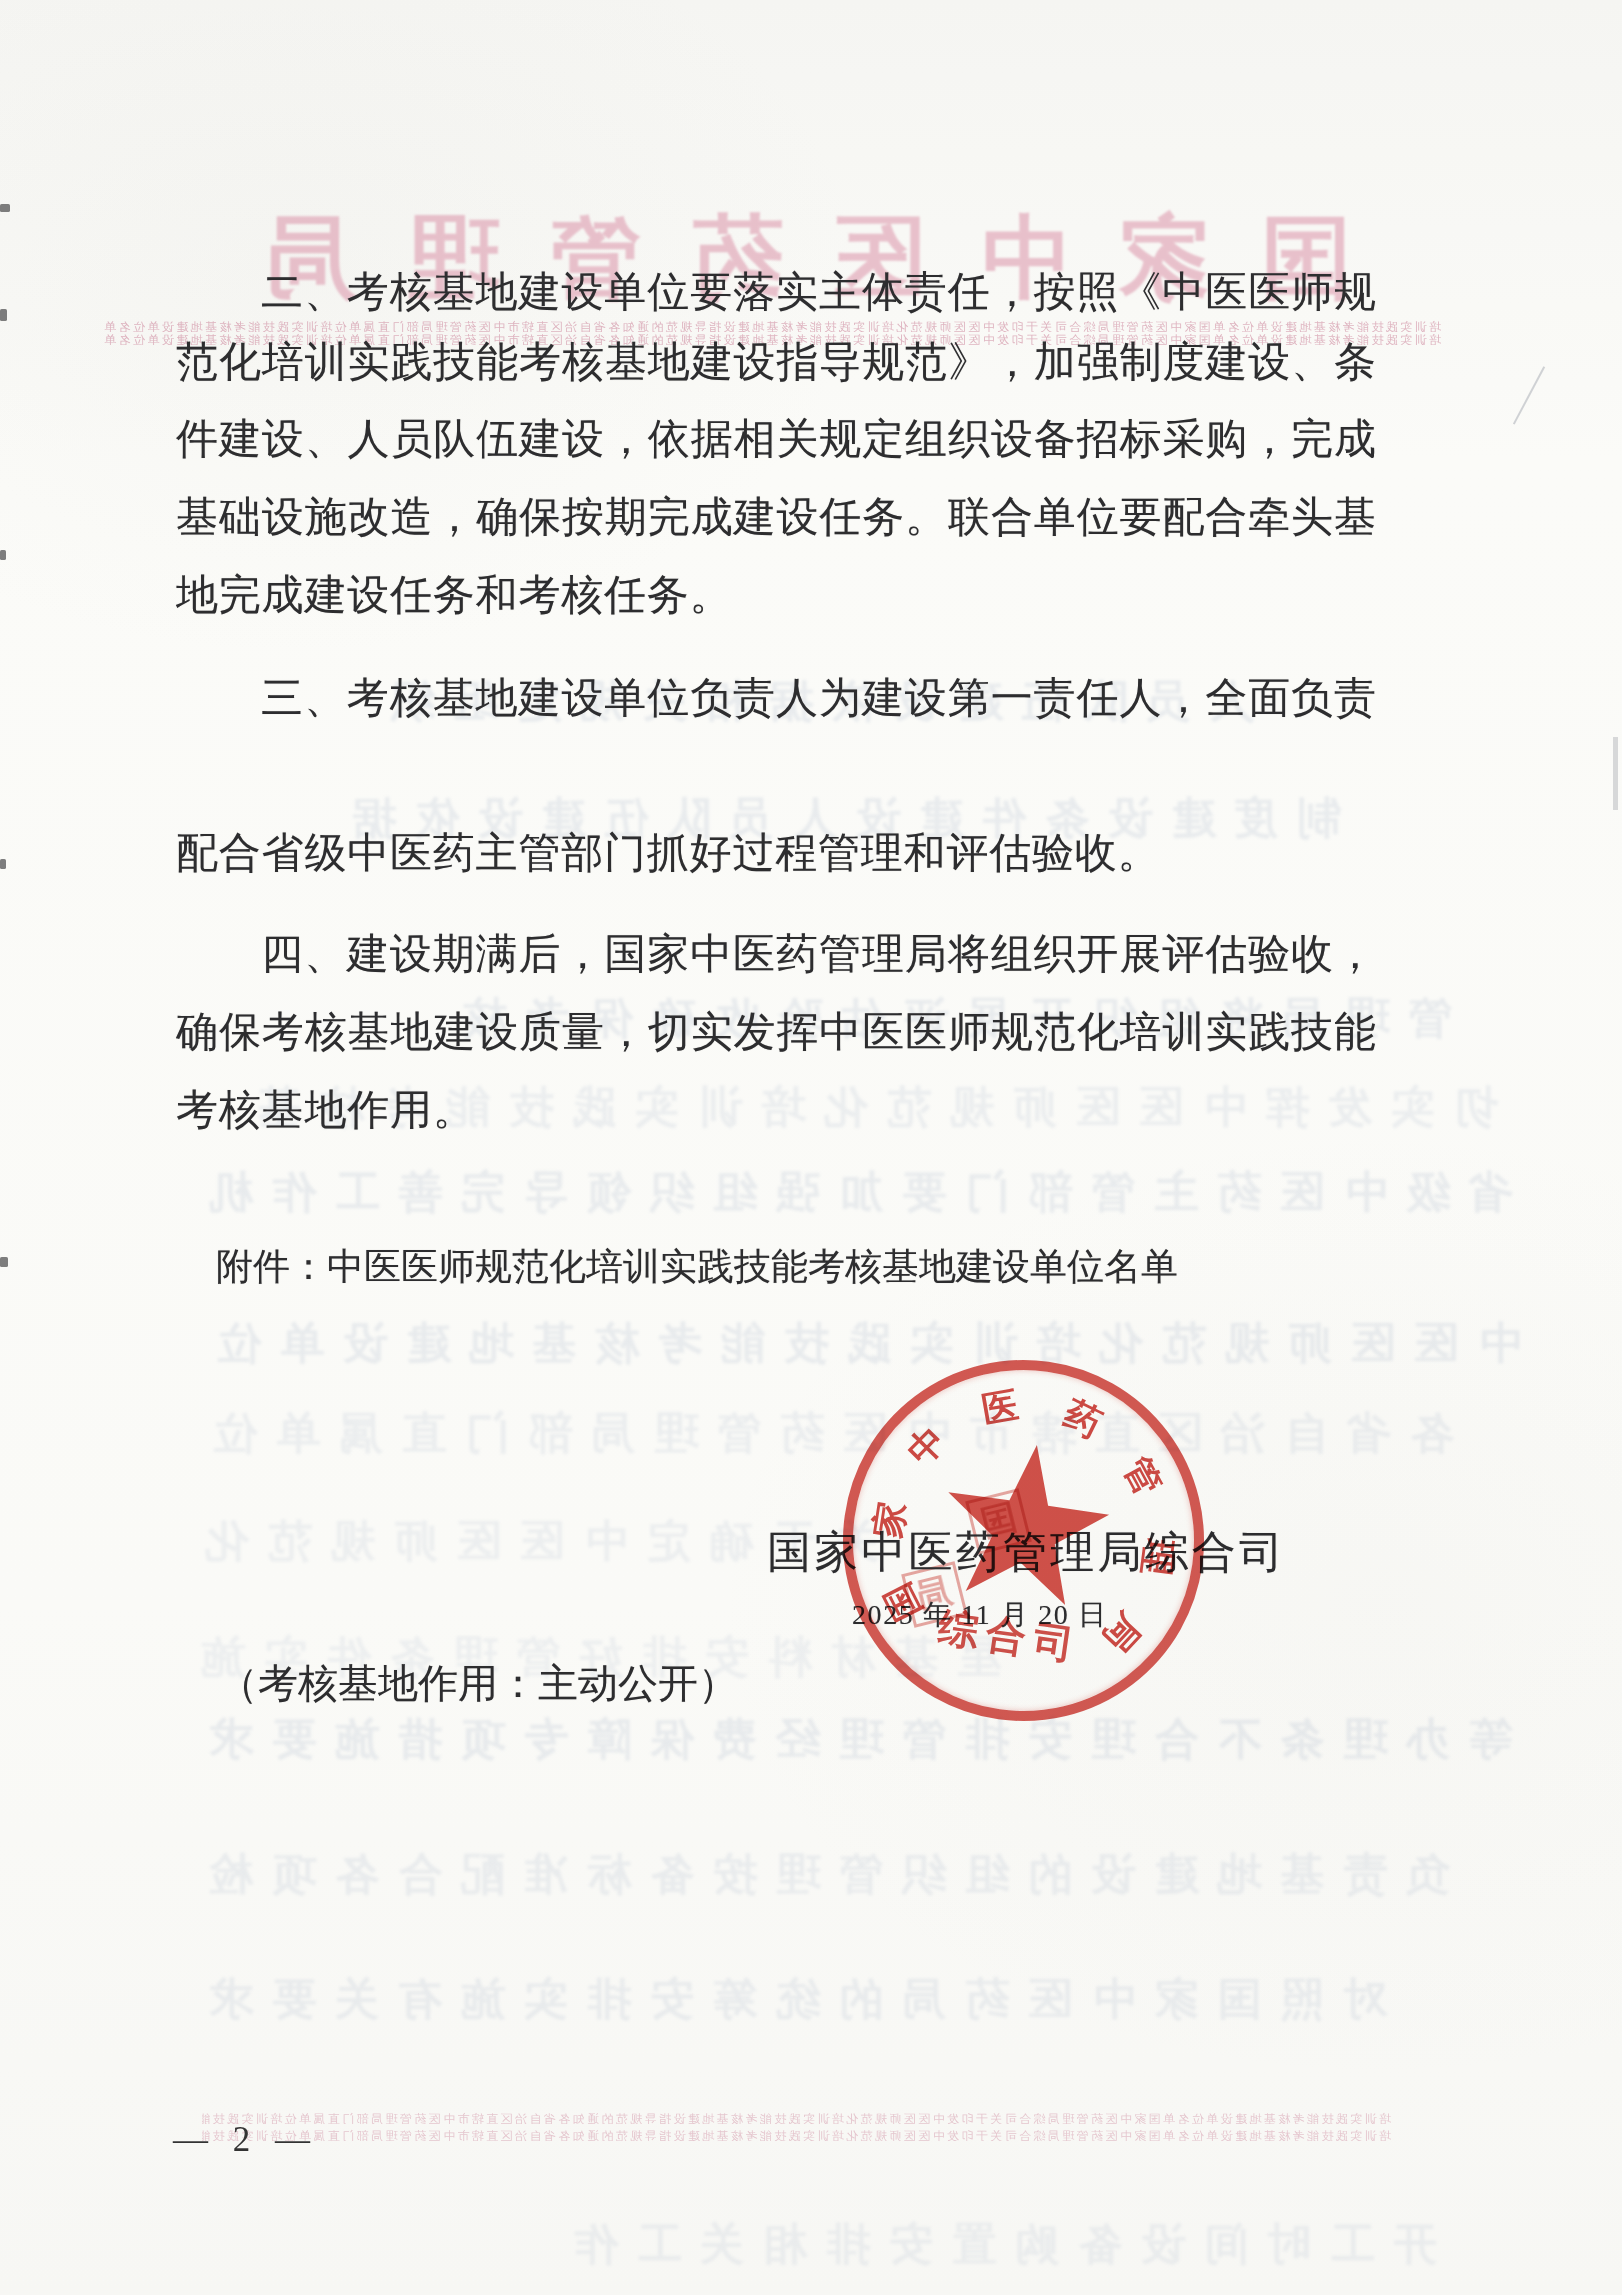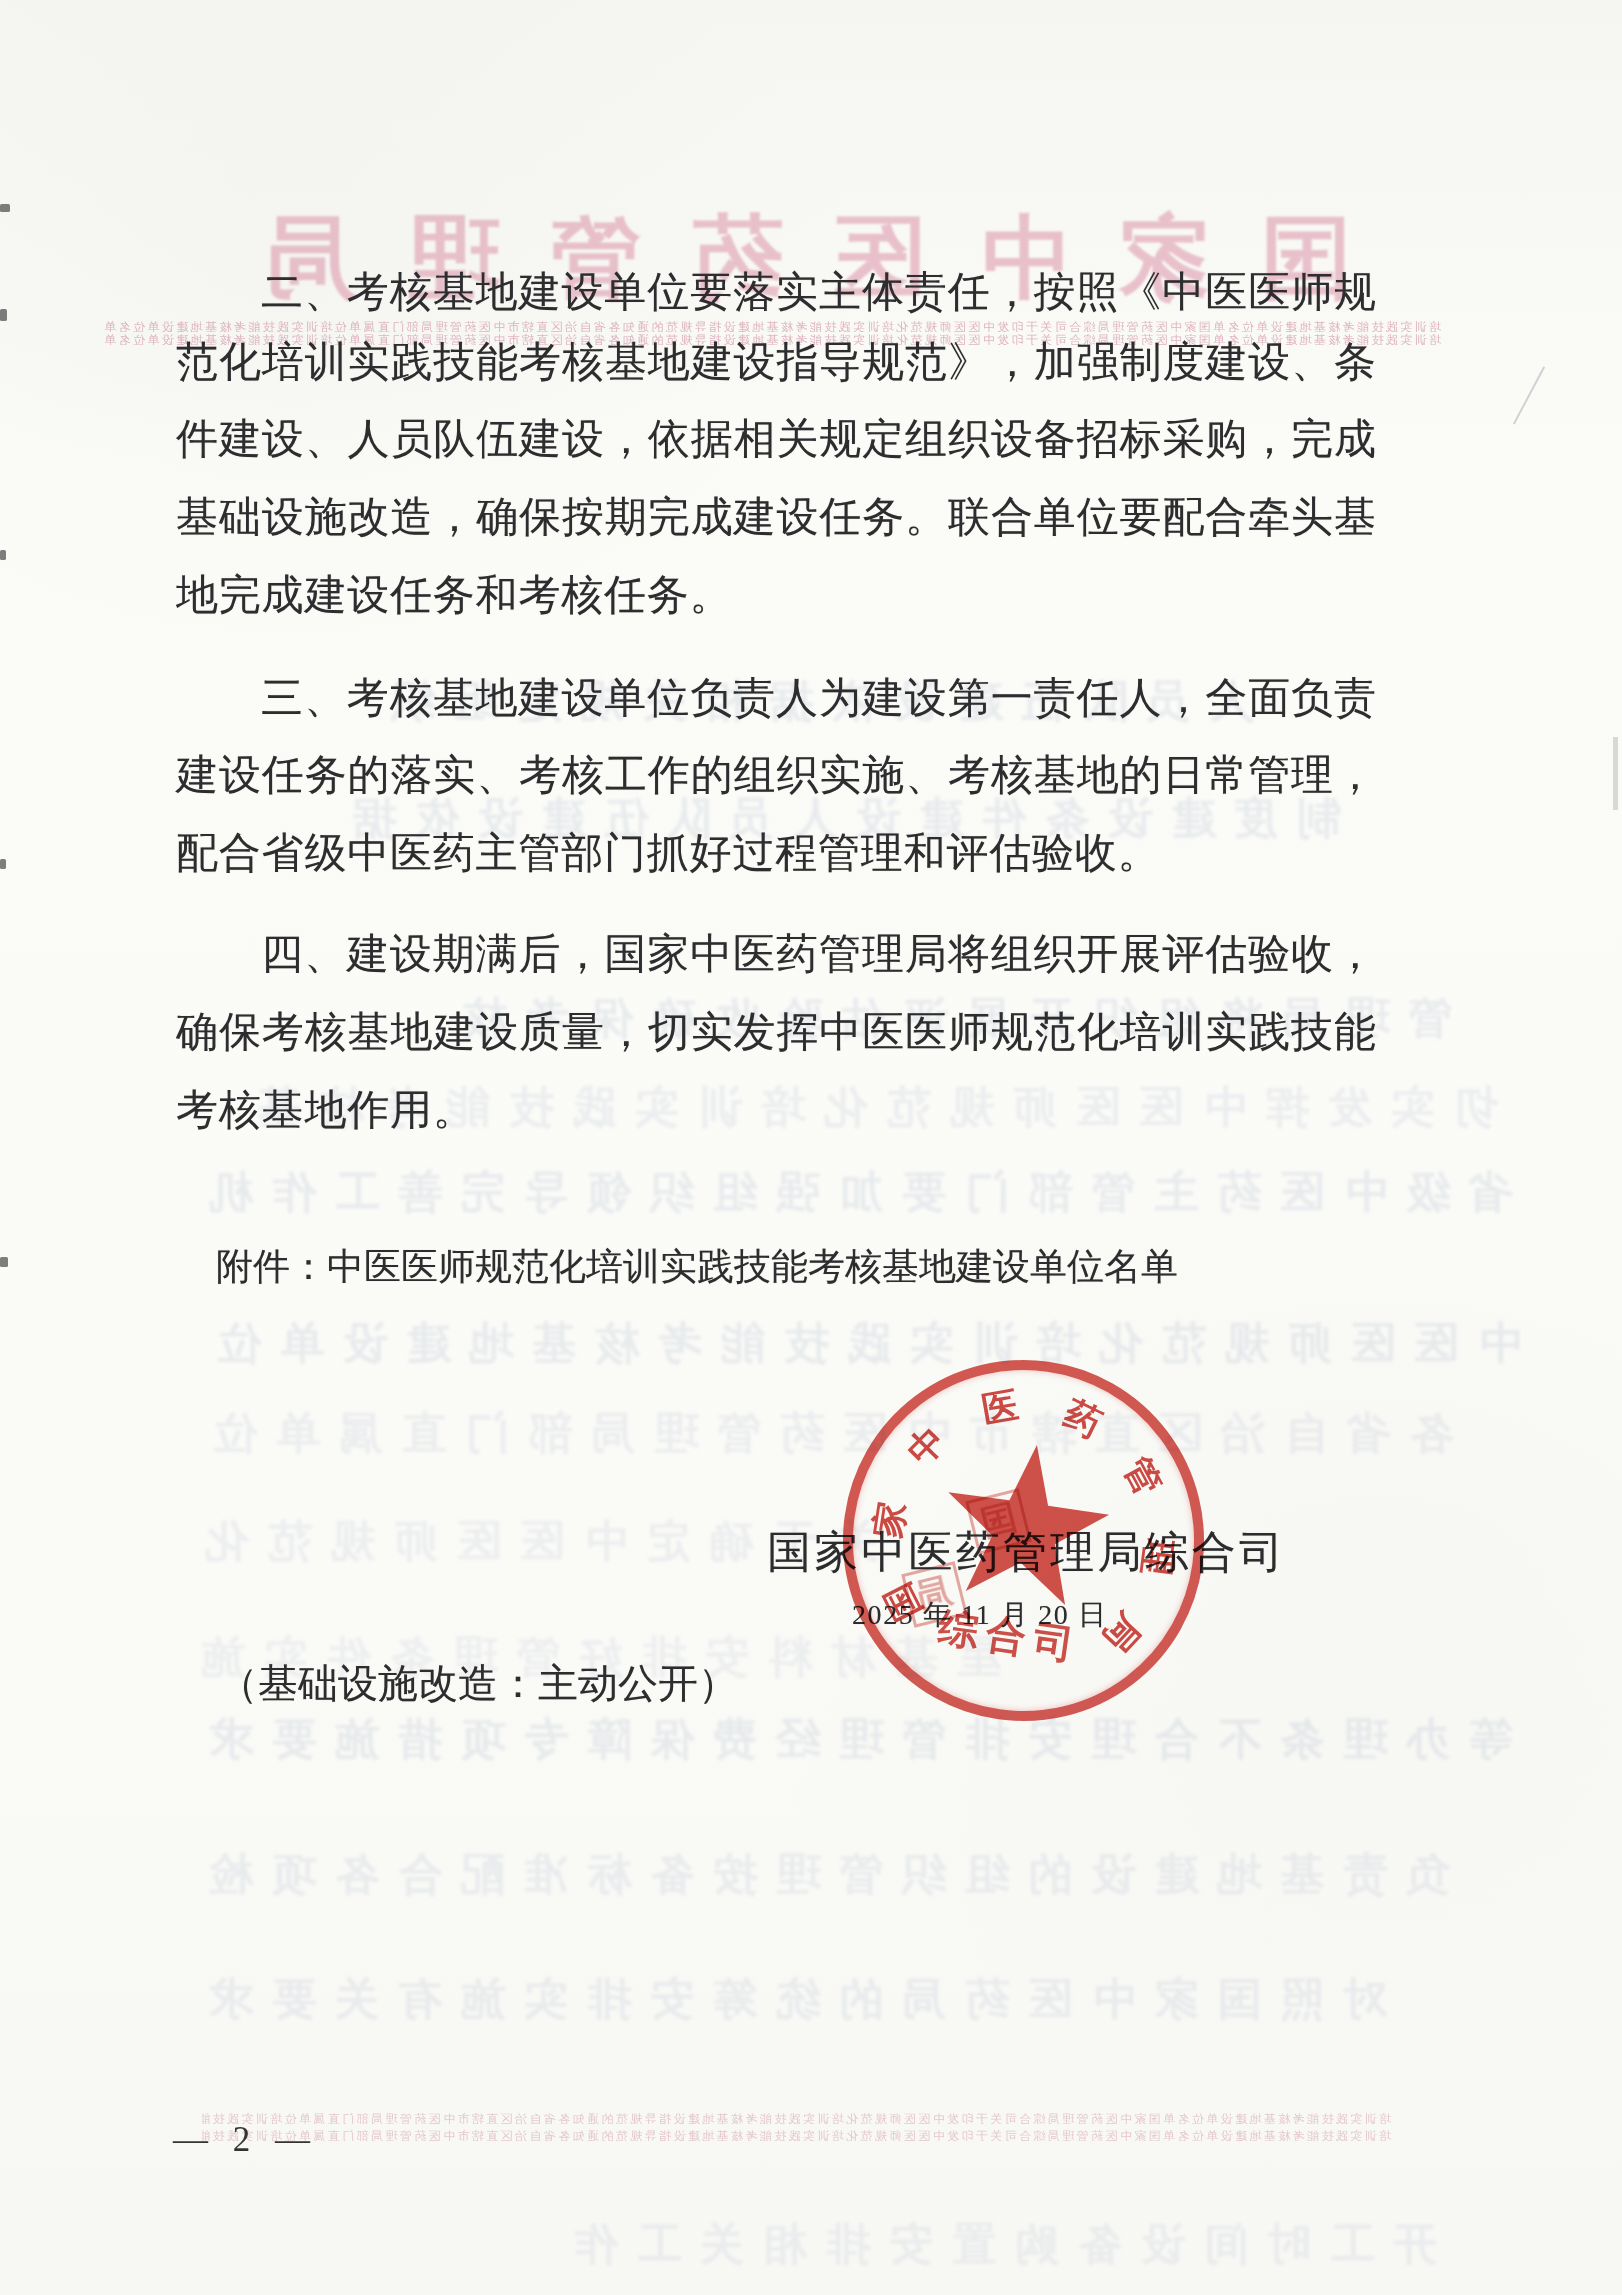--- a/index.html
+++ b/index.html
@@ -125,32 +125,31 @@
   <span class="bleed-box-char" style="left:971px;top:1494px">国</span>
   <span class="bleed-box-char" style="left:907px;top:1567px">局</span>
 
   <div class="line l-first" style="top:268px">二、考核基地建设单位要落实主体责任，按照《中医医师规</div>
   <div class="line l-full" style="top:338px">范化培训实践技能考核基地建设指导规范》，加强制度建设、条</div>
   <div class="line l-full" style="top:415px">件建设、人员队伍建设，依据相关规定组织设备招标采购，完成</div>
   <div class="line l-full" style="top:493px">基础设施改造，确保按期完成建设任务。联合单位要配合牵头基</div>
   <div class="line l-last" style="top:571px">地完成建设任务和考核任务。</div>
 
   <div class="line l-first" style="top:674px">三、考核基地建设单位负责人为建设第一责任人，全面负责</div>
-  <div class="line l-full" style="top:751px">建设任务的落实、考核工作的组织实施、考核基地的日常管理，</div>
   <div class="line l-last" style="top:829px">配合省级中医药主管部门抓好过程管理和评估验收。</div>
 
   <div class="line l-full" style="top:1008px">确保考核基地建设质量，切实发挥中医医师规范化培训实践技能</div>
   <div class="line l-first" style="top:930px">四、建设期满后，国家中医药管理局将组织开展评估验收，</div>
   <div class="line l-last" style="top:1086px">考核基地作用。</div>
 
   <div class="attach">附件：中医医师规范化培训实践技能考核基地建设单位名单</div>
 
   <div class="sig">国家中医药管理局综合司</div>
   <div class="date">2025 年 11 月 20 日</div>
-  <div class="info">（基础设施改造：主动公开）</div>
+  <div class="info">（考核基地作用：主动公开）</div>
 
   <div class="pagenum">— 2 —</div>
 
   <div class="seal">
     <div class="seal-ring"></div>
     <svg class="seal-star" width="177" height="171" viewBox="0 0 224 216">
       <polygon points="112,0 136.7,74 214.7,74.6 151.9,121 175.5,195.4 112,150 48.5,195.4 72.1,121 9.3,74.6 87.3,74" fill="rgba(203,52,44,.85)"></polygon>
     </svg>
     <div style="position:absolute;inset:0;">
         <span class="seal-arc-char" style="left: 51px; top: 237px; transform: rotate(-125deg);">国</span>

